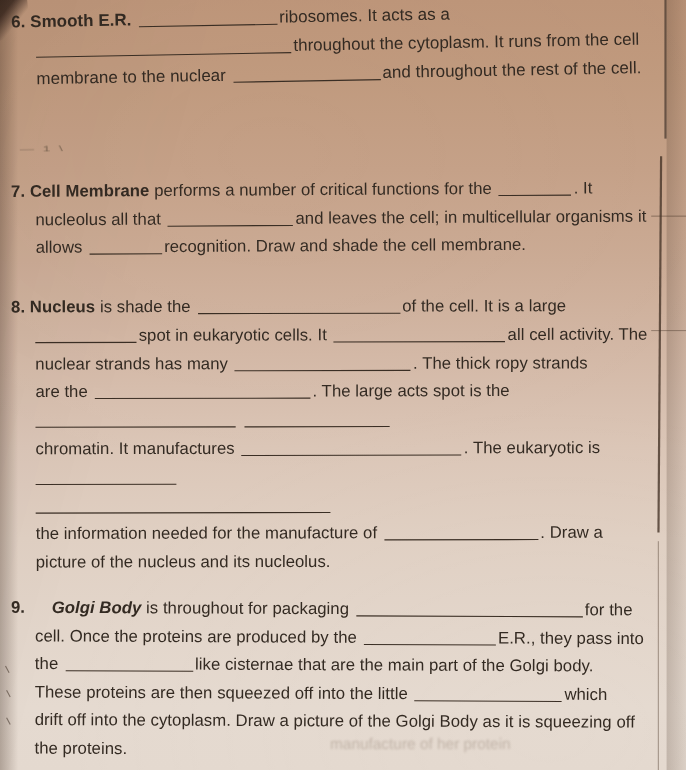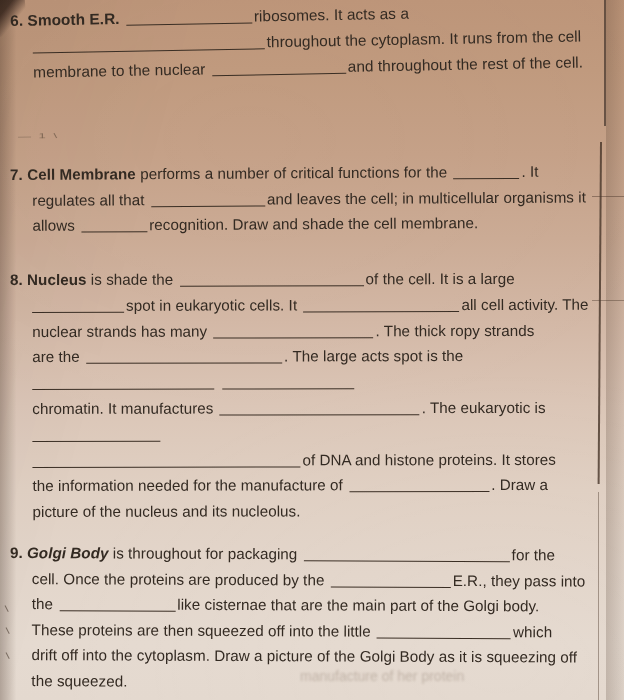--- a/index.html
+++ b/index.html
@@ -113,21 +113,21 @@
   }
 
   .qblock p {
     margin: 0;
   }
 
   .qnum {
     font-weight: 700;
   }
   .bold { font-weight: 700; }
-  .bolditalic { font-weight: 700; font-style: italic; }
+  .bolditalic { font-weight: 700; font-style: italic; margin-left: 20px; }
 
   
   .blank {
     display: inline-block;
     border-bottom: 1.4px solid #3a2e24;
     vertical-align: baseline;
     height: 1em;
     margin: 0 2px -2px 2px;
   }
 
@@ -211,42 +211,42 @@
   <div id="corner-fold2"></div>
 
   <div class="sheet" id="question-container">
       <div class="qblock" id="q6">
         <p class="hang"><span class="qnum">6.</span> <span class="bold">Smooth E.R.</span> <span class="blank" style="width: 126px;"></span><span>ribosomes. It acts as a</span> </p>
         <p class="cont"><span class="blank-lead" style="width: 232px;"></span><span>throughout the cytoplasm. It runs from the cell</span> </p>
         <p class="cont"><span>membrane to the nuclear</span> <span class="blank" style="width: 134px;"></span><span>and throughout the rest of the cell.</span> </p>
       </div>
       <div class="qblock" id="q7">
         <p class="hang"><span class="qnum">7.</span> <span class="bold">Cell Membrane</span> <span>performs a number of critical functions for the</span> <span class="blank" style="width: 66px;"></span><span>. It</span> </p>
-        <p class="cont"><span>regulates all that</span> <span class="blank" style="width: 114px;"></span><span>and leaves the cell; in multicellular organisms it</span> </p>
+        <p class="cont"><span>nucleolus all that</span> <span class="blank" style="width: 114px;"></span><span>and leaves the cell; in multicellular organisms it</span> </p>
         <p class="cont"><span>allows</span> <span class="blank" style="width: 66px;"></span><span>recognition.  Draw and shade the cell membrane.</span> </p>
       </div>
       <div class="qblock" id="q8">
         <p class="hang"><span class="qnum">8.</span> <span class="bold">Nucleus</span> <span>is shade the</span> <span class="blank" style="width: 184px;"></span><span>of the cell. It is a large</span> </p>
         <p class="cont"><span class="blank-lead" style="width: 92px;"></span><span>spot in eukaryotic cells. It</span> <span class="blank" style="width: 156px;"></span><span>all cell activity.  The</span> </p>
         <p class="cont"><span>nuclear strands has many</span> <span class="blank" style="width: 160px;"></span><span>.  The thick ropy strands</span> </p>
         <p class="cont"><span>are the</span> <span class="blank" style="width: 196px;"></span><span>. The large acts spot is the</span> </p>
         <p class="cont"><span class="blank-lead" style="width: 182px;"></span> <span class="blank" style="width: 132px;"></span></p>
         <p class="cont"><span>chromatin.  It manufactures</span> <span class="blank" style="width: 200px;"></span><span>.  The eukaryotic is</span> </p>
         <p class="cont"><span class="blank-lead" style="width: 128px;"></span> </p>
-        <p class="cont"><span class="blank-lead" style="width: 268px;"></span><span>of DNA and histone proteins. It stores</span> </p>
+        <p class="cont"><span class="blank-lead" style="width: 268px;"></span> </p>
         <p class="cont"><span>the information needed for the manufacture of</span> <span class="blank" style="width: 140px;"></span><span>.  Draw a</span> </p>
         <p class="cont"><span>picture of the nucleus and its nucleolus.</span> </p>
       </div>
       <div class="qblock" id="q9">
         <p class="hang"><span class="qnum">9.</span> <span class="bolditalic">Golgi Body</span> <span>is throughout for packaging</span> <span class="blank" style="width: 206px;"></span><span>for the</span> </p>
         <p class="cont"><span>cell.  Once the proteins are produced by the</span> <span class="blank" style="width: 120px;"></span><span>E.R., they pass into</span> </p>
         <p class="cont"><span>the</span> <span class="blank" style="width: 116px;"></span><span>like cisternae that are the main part of the Golgi body.</span> </p>
         <p class="cont"><span>These proteins are then squeezed off into the little</span> <span class="blank" style="width: 134px;"></span><span>which</span> </p>
         <p class="cont"><span>drift off into the cytoplasm.  Draw a picture of the Golgi Body as it is squeezing off</span> </p>
-        <p class="cont"><span>the squeezed.</span> </p>
+        <p class="cont"><span>the proteins.</span> </p>
       </div>
     </div>
 
   <div id="artifact">— 1 \</div>
   <div id="bleed">manufacture of her protein</div>
 
   <div class="page-edge" id="edge-line-a"></div>
   <div class="page-edge" id="edge-line-b"></div>
   <div class="page-edge" id="edge-line-c"></div>
   <div class="page-edge" id="crease-1"></div>

